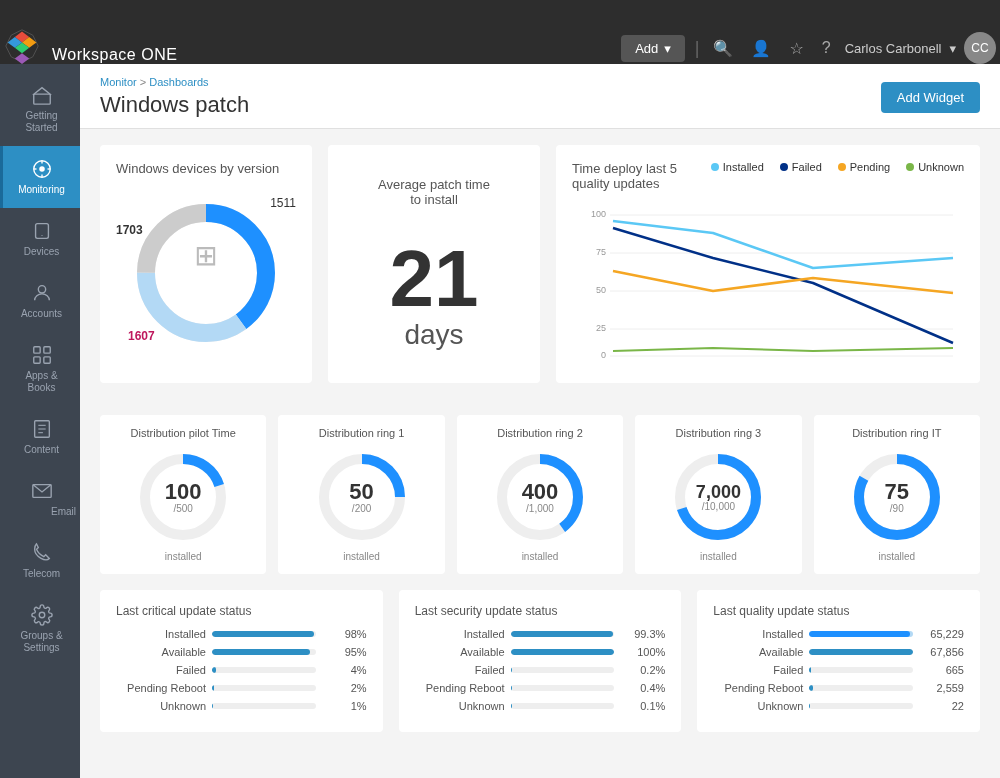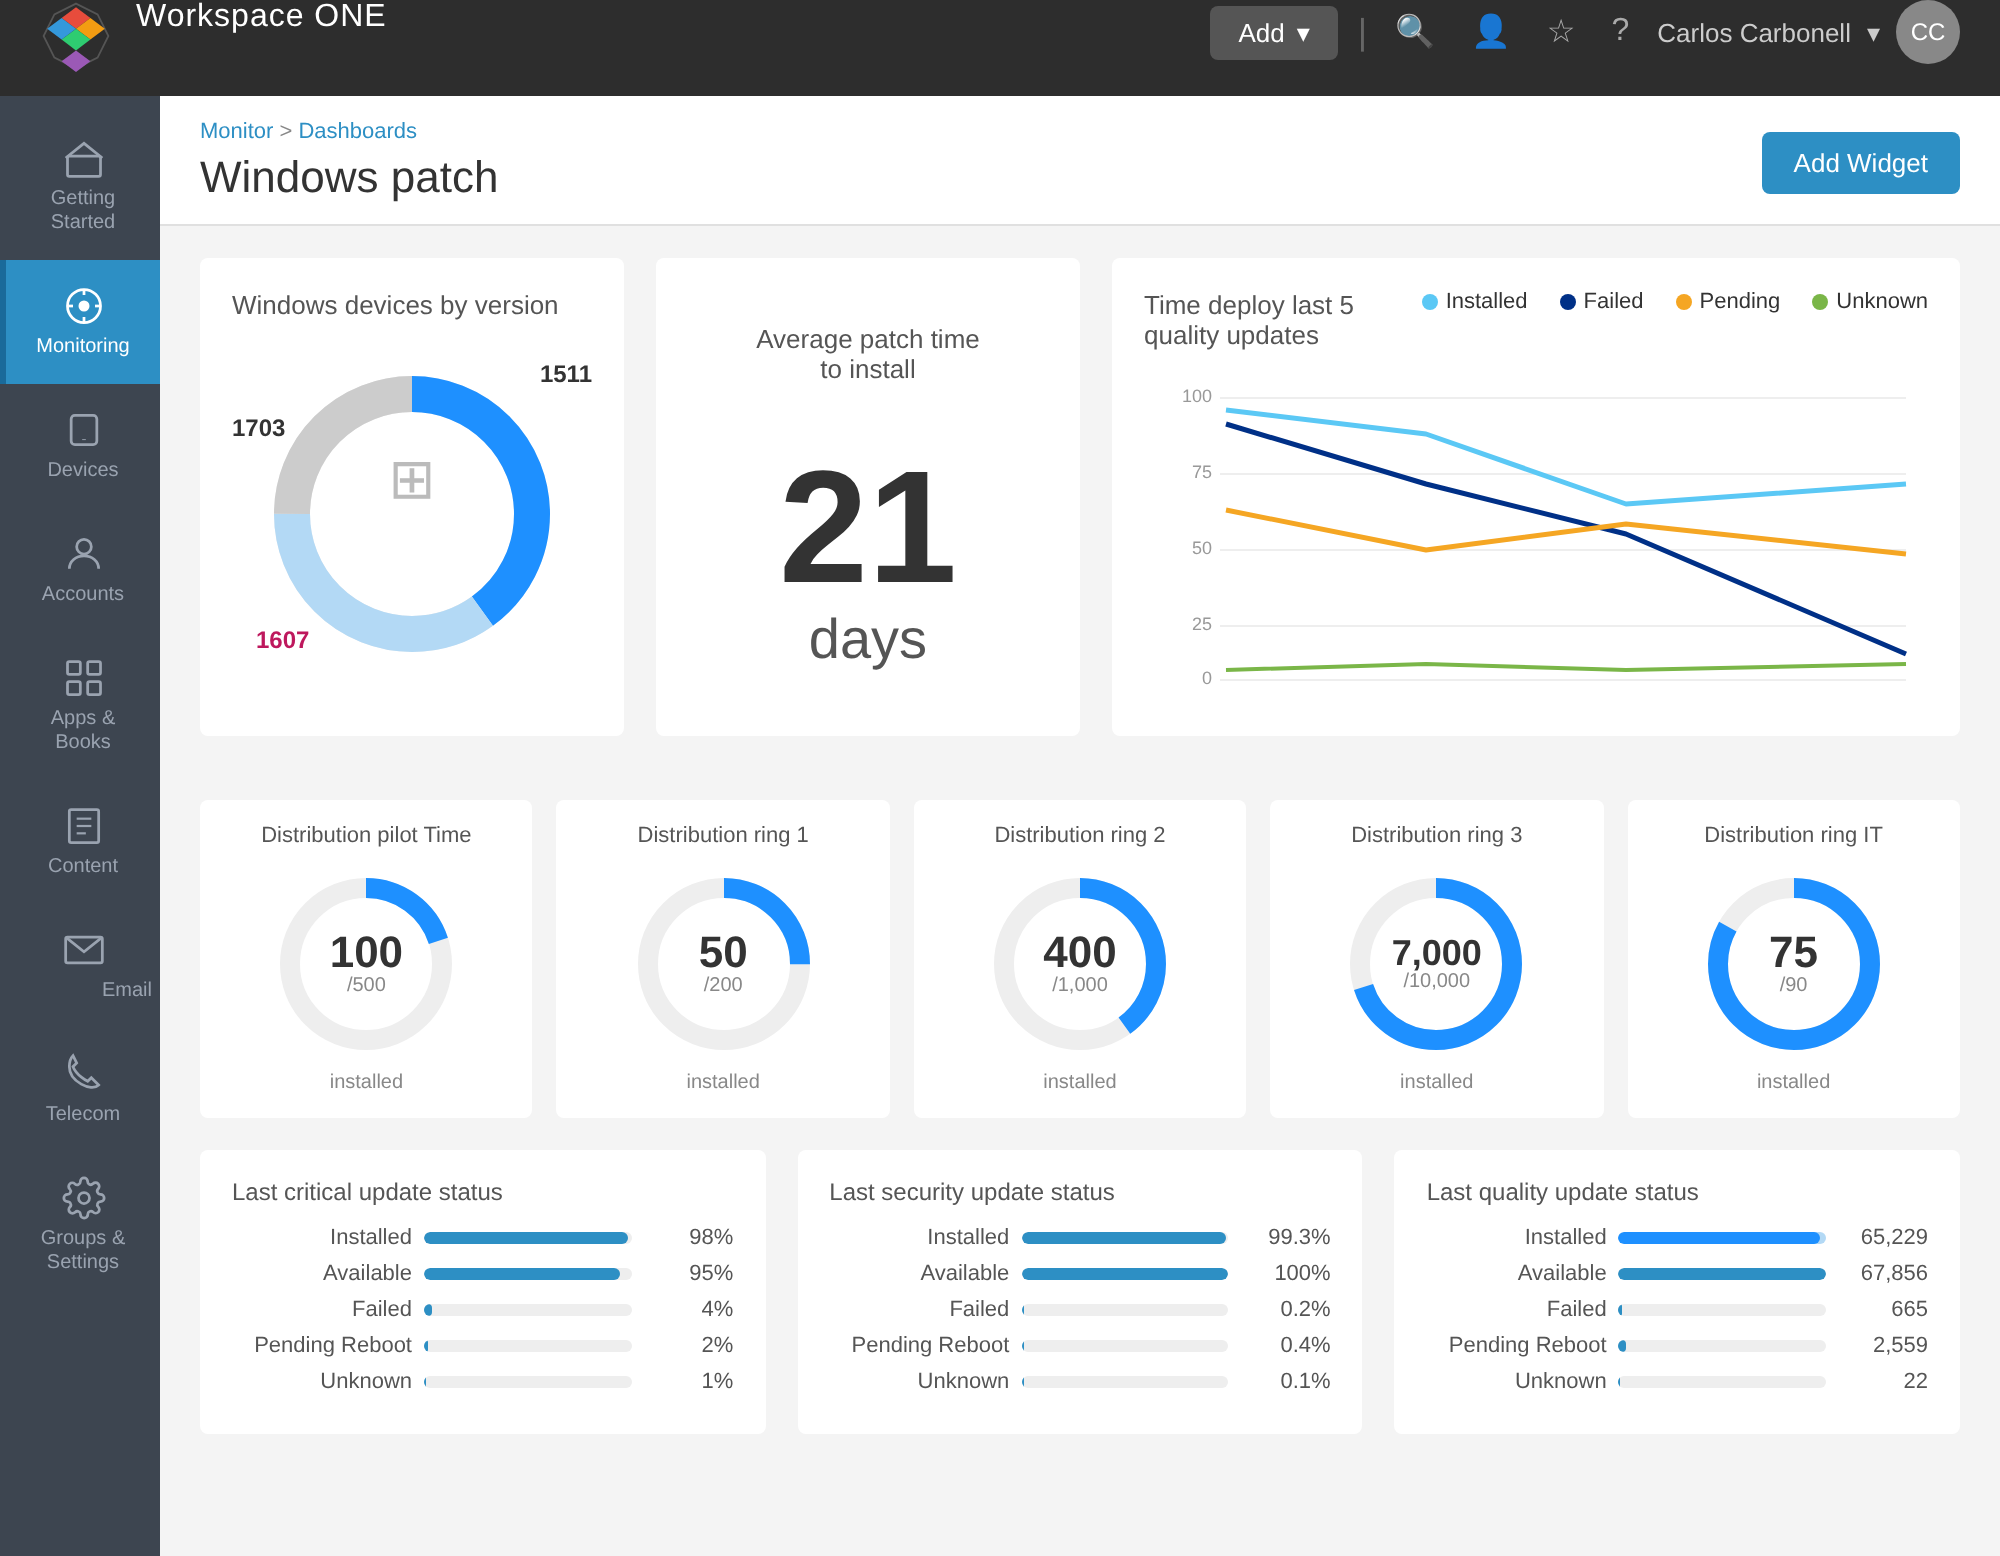--- a/index.html
+++ b/index.html
@@ -1,19 +1,19 @@
 <!DOCTYPE html>
 <html><head>
   <meta charset="utf-8">
   <style>
     * { box-sizing: border-box; margin: 0; padding: 0; }
     body { font-family: -apple-system, BlinkMacSystemFont, 'Segoe UI', Arial, sans-serif; background: #f4f4f4; color: #333; display: flex; flex-direction: column; height: 778px; overflow: hidden; }
 
     
-    .top-nav { height: 48px; background: #2d2d2d; display: flex; align-items: flex-start; padding: 0 20px; gap: 12px; flex-shrink: 0; }
+    .top-nav { height: 64px; background: #2d2d2d; display: flex; align-items: flex-end; padding: 0 4px; gap: 12px; flex-shrink: 0; }
     .logo-icon { width: 36px; height: 36px; flex-shrink: 0; }
     .app-title { color: #fff; font-size: 16px; font-weight: 300; letter-spacing: 0.5px; flex: 1; }
     .top-nav-right { display: flex; align-items: center; gap: 10px; }
     .add-btn { background: #555; color: #fff; border: none; padding: 6px 14px; border-radius: 4px; font-size: 13px; cursor: pointer; display: flex; align-items: center; gap: 6px; }
     .nav-divider { color: #666; font-size: 18px; }
     .nav-icon-btn { background: none; border: none; color: #aaa; font-size: 16px; cursor: pointer; padding: 4px; }
     .user-info { color: #ccc; font-size: 13px; display: flex; align-items: center; gap: 8px; }
     .avatar { width: 32px; height: 32px; border-radius: 50%; background: #888; display: flex; align-items: center; justify-content: center; color: #fff; font-size: 12px; overflow: hidden; }
 
     
@@ -216,21 +216,21 @@
 
               <circle cx="80" cy="80" r="60" fill="none" stroke="#1e90ff" stroke-width="18" stroke-dasharray="150.8 226.2" stroke-dashoffset="0" transform="rotate(-90 80 80)"></circle>
 
               <circle cx="80" cy="80" r="60" fill="none" stroke="#b3d9f5" stroke-width="18" stroke-dasharray="131.9 245.1" stroke-dashoffset="-150.8" transform="rotate(-90 80 80)"></circle>
 
               <circle cx="80" cy="80" r="60" fill="none" stroke="#ccc" stroke-width="18" stroke-dasharray="94.2 282.8" stroke-dashoffset="-282.7" transform="rotate(-90 80 80)"></circle>
 
               <text x="80" y="72" text-anchor="middle" font-size="28" fill="#bbb">⊞</text>
             </svg>
 
-            <span style="position:absolute;top:8px;right:0;font-size:12px;font-weight:bold;color:#333;margin-left:31px;">1511</span>
+            <span style="position:absolute;top:8px;right:0;font-size:12px;font-weight:normal;color:#333;margin-left:31px;">1511</span>
             <span style="position:absolute;top:35px;left:0;font-size:12px;font-weight:bold;color:#333;">1703</span>
             <span style="position:absolute;bottom:15px;left:12px;font-size:12px;font-weight:bold;color:#be185d;">1607</span>
           </div>
         </div>
 
         <div class="card patch-time-card">
           <div class="section-title" style="text-align:center;">Average patch time<br>to install</div>
           <div style="text-align:center;margin-top:20px;">
             <div class="patch-time-number">21</div>
             <div class="patch-time-unit">days</div>

